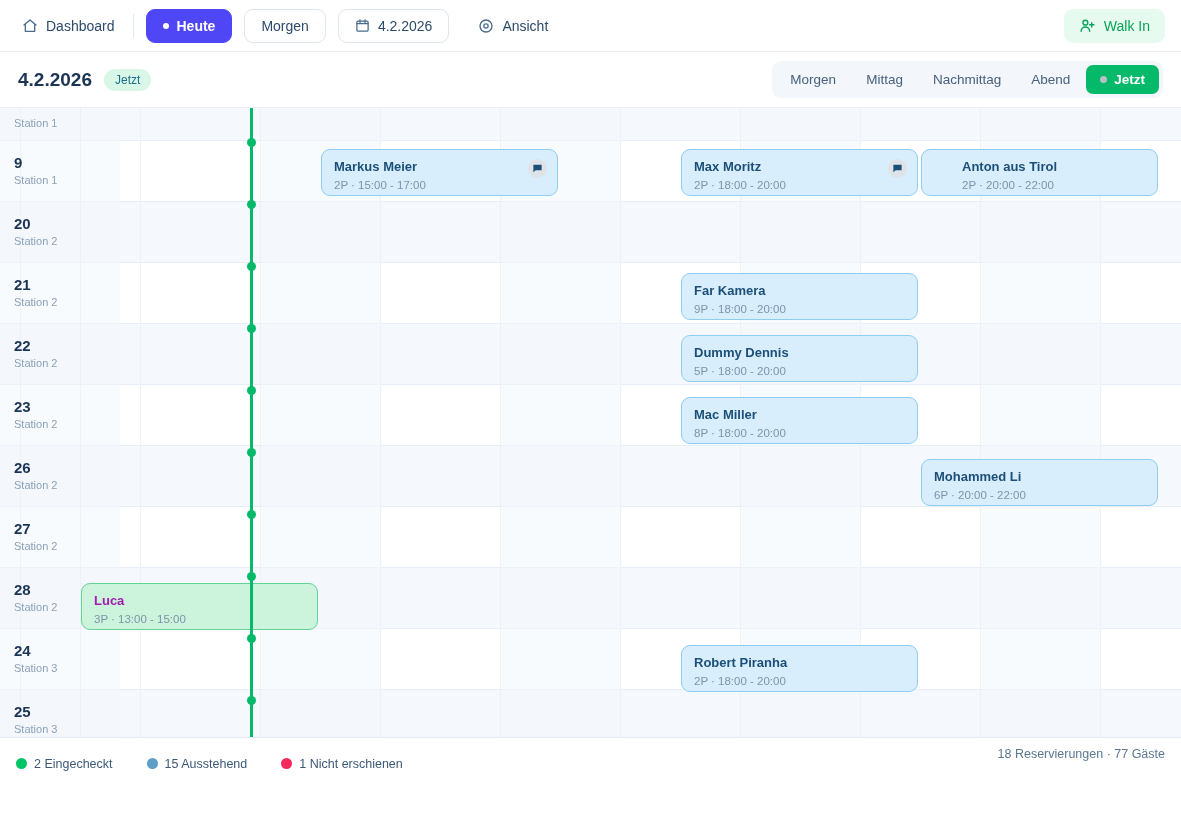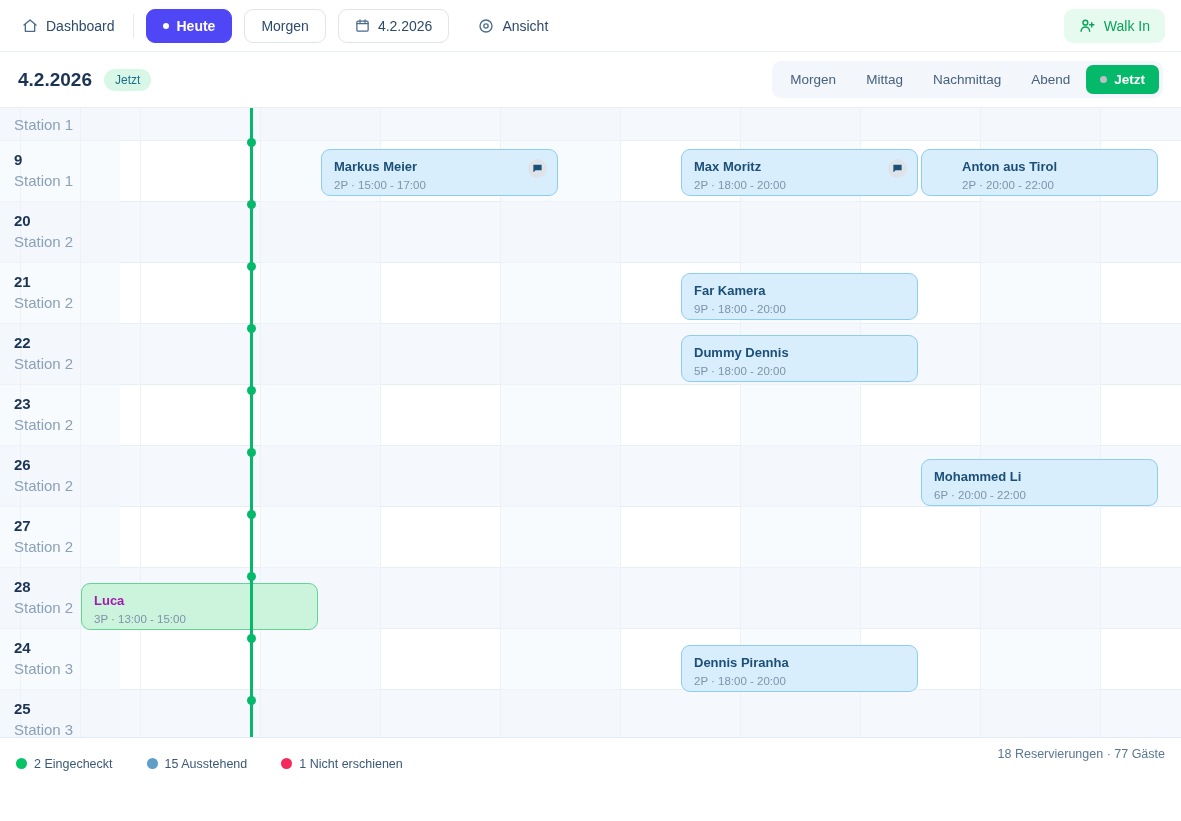--- a/index.html
+++ b/index.html
@@ -112,21 +112,21 @@
     border-bottom: 1px solid #e8eef5;
   }
   .row.shade { background: #f5f9fd; }
   .rowlabel {
     position: absolute; left: 0; top: 0; bottom: 0; width: 80px;
     padding-left: 14px;
     display: flex; flex-direction: column; justify-content: center;
     z-index: 3;
   }
   .rowlabel .num { font-size: 15px; font-weight: 700; color: #1b3354; line-height: 1.25; }
-  .rowlabel .st { font-size: 15px; color: #8ba1b8; line-height: 1.4; }
+  .rowlabel .st { font-size: 11px; color: #8ba1b8; line-height: 1.4; }
   .colline {
     position: absolute; top: 0; bottom: 0; width: 1px;
     background: #eef2f7;
   }
   .colshade {
     position: absolute; top: 0; bottom: 0;
     background: rgba(243,248,252,0.55);
     pointer-events: none;
   }
 
@@ -355,30 +355,34 @@
         <div class="cmeta">2P · 20:00 - 22:00</div>
       </div>
       <div class="card blue" style="left: 681px; width: 237px; top: 165px; height: 47px;">
         <div class="cname">Far Kamera</div>
         <div class="cmeta">9P · 18:00 - 20:00</div>
       </div>
       <div class="card blue" style="left: 681px; width: 237px; top: 227px; height: 47px;">
         <div class="cname">Dummy Dennis</div>
         <div class="cmeta">5P · 18:00 - 20:00</div>
       </div>
+      <div class="card blue" style="left: 681px; width: 237px; top: 289px; height: 47px;">
+        <div class="cname">Mac Miller</div>
+        <div class="cmeta">8P · 18:00 - 20:00</div>
+      </div>
       <div class="card blue" style="left: 921px; width: 237px; top: 351px; height: 47px;">
         <div class="cname">Mohammed Li</div>
         <div class="cmeta">6P · 20:00 - 22:00</div>
       </div>
       <div class="card green" style="left: 81px; width: 237px; top: 475px; height: 47px;">
         <div class="cname">Luca</div>
         <div class="cmeta">3P · 13:00 - 15:00</div>
       </div>
       <div class="card blue" style="left: 681px; width: 237px; top: 537px; height: 47px;">
-        <div class="cname">Dennis Piranha</div>
+        <div class="cname">Robert Piranha</div>
         <div class="cmeta">2P · 18:00 - 20:00</div>
       </div>
       <div class="nowline" style="left: 250px;"></div>
       <div class="nowdot" style="left: 247px; top: 30px;"></div>
       <div class="nowdot" style="left: 247px; top: 92px;"></div>
       <div class="nowdot" style="left: 247px; top: 154px;"></div>
       <div class="nowdot" style="left: 247px; top: 216px;"></div>
       <div class="nowdot" style="left: 247px; top: 278px;"></div>
       <div class="nowdot" style="left: 247px; top: 340px;"></div>
       <div class="nowdot" style="left: 247px; top: 402px;"></div>

